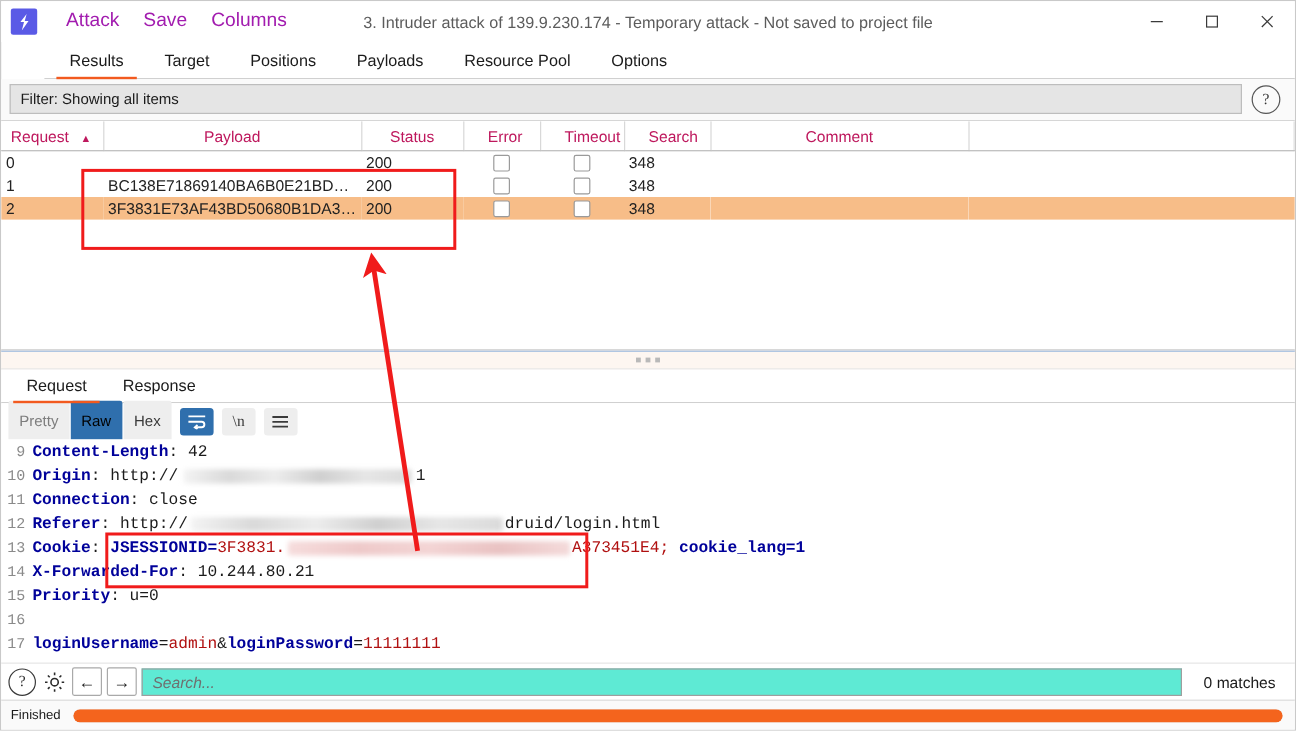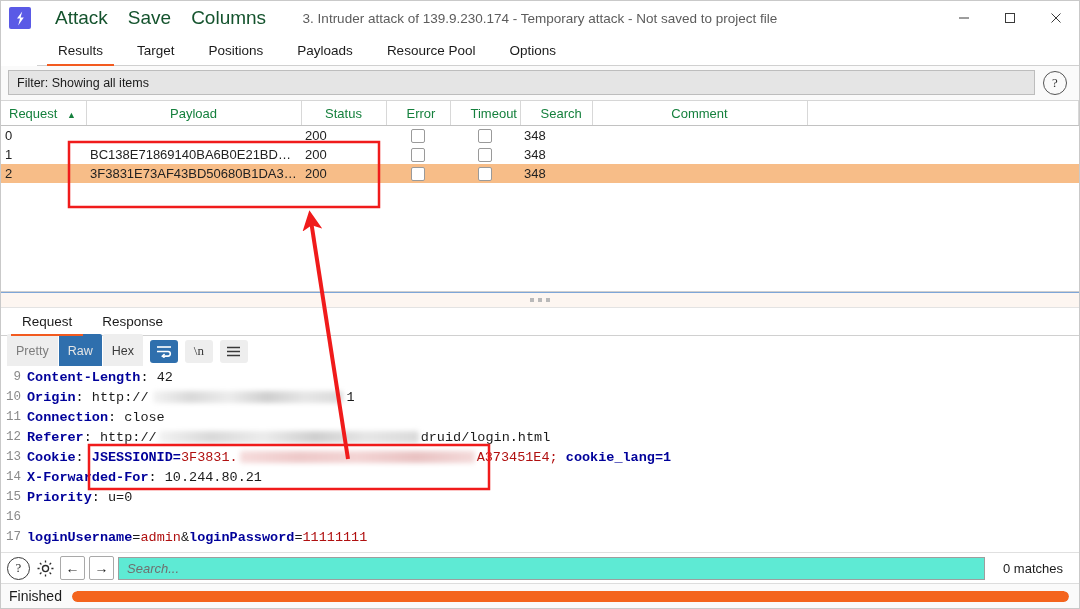--- a/index.html
+++ b/index.html
@@ -38,22 +38,22 @@
     margin-left: 8px;
     background: #5a5ae6;
     border-radius: 2px;
     display: flex; align-items: center; justify-content: center;
     flex: 0 0 auto;
   }
   .logo svg { display:block; }
   .menu-items { display: flex; align-items: center; margin-left: 14px; }
   .menu-item {
     padding: 4px 10px;
-    font-size: 19px;
-    color: #14532d;
+    font-size: 16px;
+    color: #a21caf;
     cursor: default;
     white-space: nowrap;
   }
   .win-title {
     position: absolute;
     left: 0; right: 0;
     text-align: center;
     font-size: 13.5px;
     color: #5c5c5c;
     pointer-events: none;
@@ -142,21 +142,21 @@
   table.results {
     width: 100%;
     border-collapse: collapse;
     table-layout: fixed;
     font-size: 13px;
   }
   table.results th {
     height: 24px;
     font-weight: normal;
     font-size: 13px;
-    color: #15803d;
+    color: #be185d;
     background: #ffffff;
     border-right: 1px solid #d8d8d8;
     border-bottom: 1px solid #c2c2c2;
     padding: 0 20px;
     white-space: nowrap;
   }
   table.results th.lead { text-align: left; padding-left: 8px; }
   table.results td {
     height: 19px;
     padding: 0 4px;
@@ -227,21 +227,21 @@
   }
   .seg {
     height: 34px;
     padding: 0 9px;
     display:flex; align-items:center;
     font-size: 12.5px;
     background: #eeeeee;
     color: #7d7d7d;
     border-radius: 2px;
   }
-  .seg.sel { background: #2f6fad; color:#e5e5e5; }
+  .seg.sel { background: #2f6fad; color:#000000; }
   .seg.dark-text { color:#3a3a3a; }
   .iconbtn {
     width: 28px; height: 23px;
     margin-left: 6px;
     background: #eeeeee;
     border-radius: 3px;
     display:flex; align-items:center; justify-content:center;
     color:#3a3a3a;
     font-size: 12px;
   }
@@ -336,21 +336,21 @@
   }
 
   
   .statusbar {
     height: 24px; min-height:24px;
     display:flex; align-items:center;
     background:#fafafa;
     border-top: 1px solid #dddddd;
     padding: 0 8px;
   }
-  .status-text { font-size: 14px; color:#1b1b1b; white-space: nowrap; }
+  .status-text { font-size: 11px; color:#1b1b1b; white-space: nowrap; }
   .progress-track {
     flex: 1 1 auto;
     height: 11px;
     margin-left: 10px;
     margin-right: 2px;
     background: #e9e9e9;
     border-radius: 6px;
     overflow: hidden;
   }
   .progress-fill {

